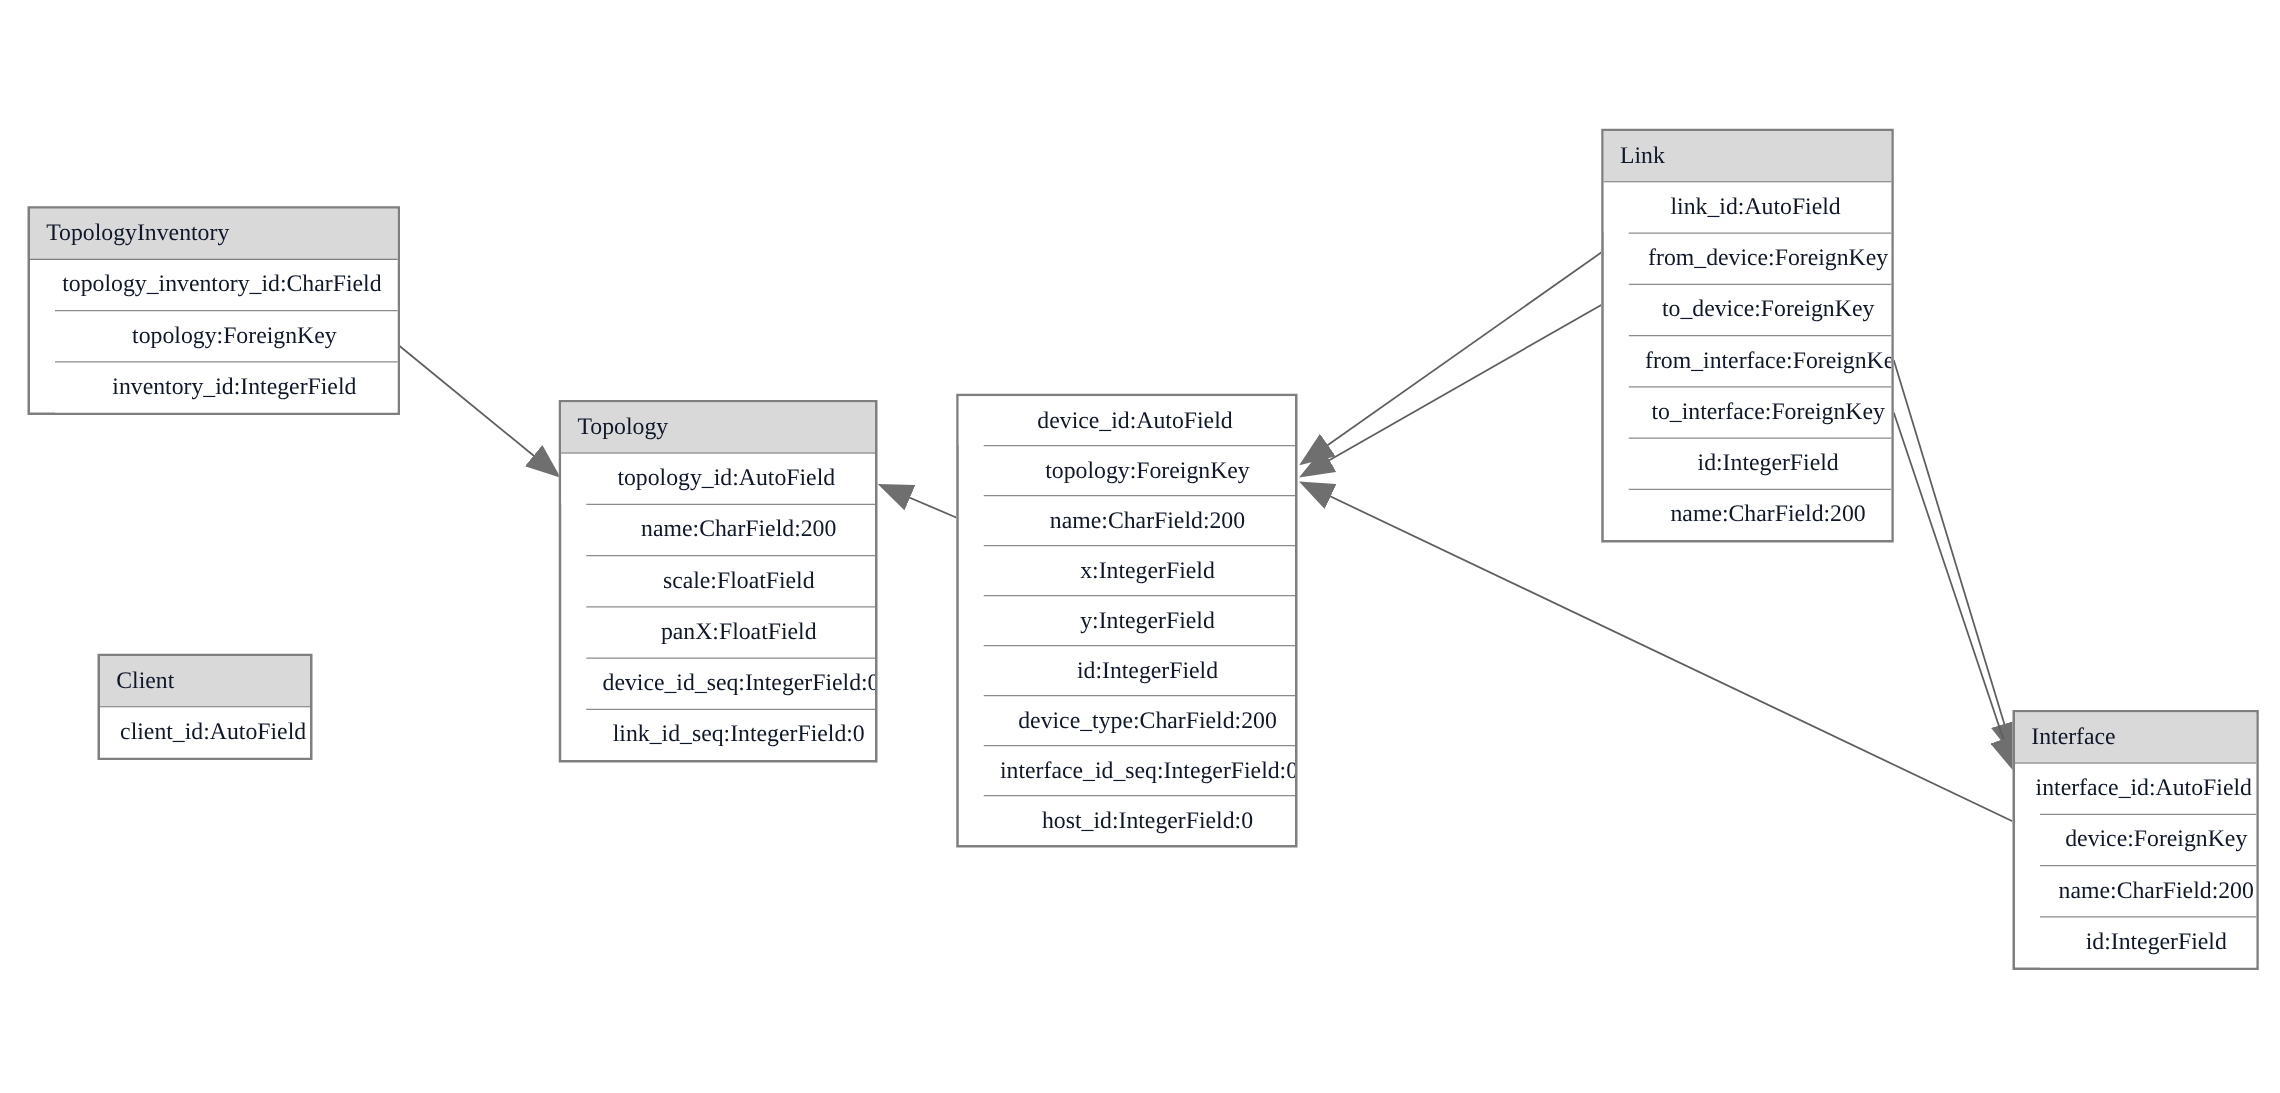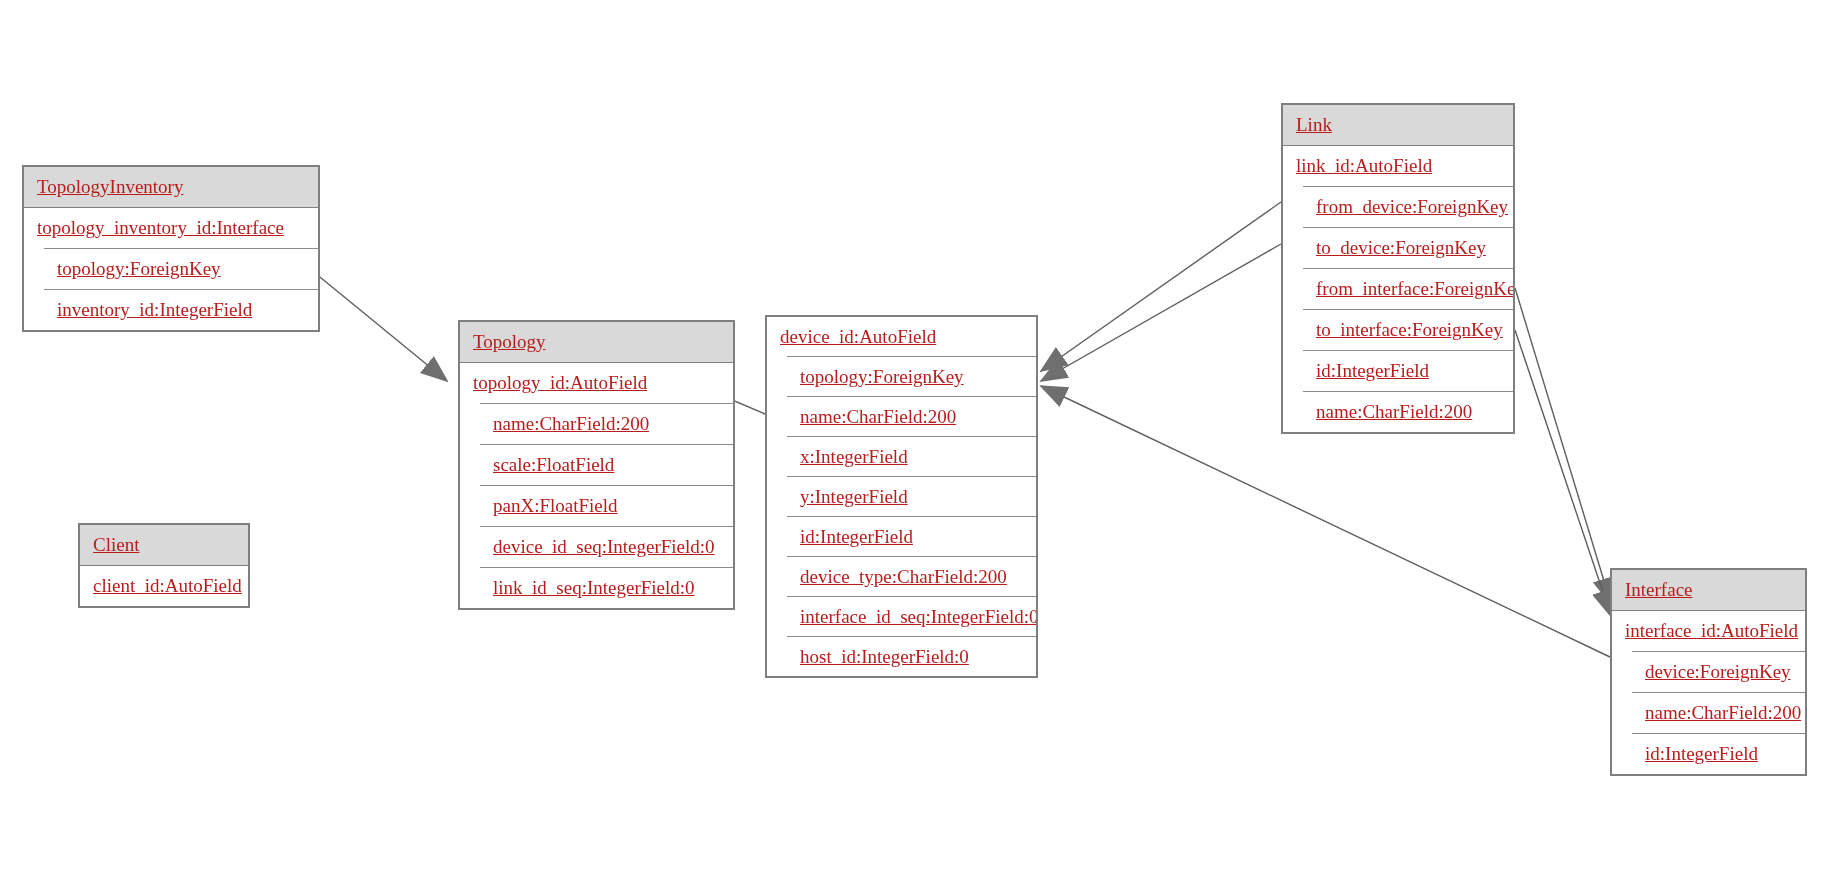--- a/index.html
+++ b/index.html
@@ -21,47 +21,47 @@
     top: 0;
     width: 1824px;
     height: 874px;
     pointer-events: none;
   }
   .etable {
     position: absolute;
     box-sizing: border-box;
     border: 2px solid #7f7f7f;
     background: #ffffff;
-    color: #b91c1c;
+    color: #0f172a;
     font-size: 19px;
-    text-decoration: underline;
   }
   .ehead {
     height: 40px;
     line-height: 40px;
     padding-left: 13px;
     background: #d9d9d9;
     border-bottom: 1px solid #7f7f7f;
     white-space: nowrap;
     overflow: hidden;
   }
   .erow {
     height: 40px;
     line-height: 40px;
     padding-left: 13px;
     background: #ffffff;
     white-space: nowrap;
     overflow: hidden;
+    text-align: center;
   }
   .erow + .erow {
     border-top: 1px solid #8c8c8c;
     margin-left: 20px;
   }
   #t-topology_inventory { left: 22px;   top: 165px; width: 298px; }
-  #t-topology           { left: 458px;  top: 320px; width: 277px; }
+  #t-topology           { left: 447px;  top: 320px; width: 255px; }
   #t-client             { left: 78px;   top: 523px; width: 172px; }
   #t-device             { left: 765px;  top: 315px; width: 273px; }
   #t-link               { left: 1281px; top: 103px; width: 234px; }
   #t-interface          { left: 1610px; top: 568px; width: 197px; }
   #t-device .erow { height: 39px; line-height: 39px; }
   .edge-line {
     stroke: #5e5e5e;
     stroke-width: 1.4;
     fill: none;
   }
@@ -82,21 +82,21 @@
       <line x1="1281" y1="202" x2="1041" y2="371" class="edge-line" marker-end="url(#arrow)"></line>
       <line x1="1281" y1="244" x2="1041" y2="381" class="edge-line" marker-end="url(#arrow)"></line>
       <line x1="1610" y1="657" x2="1041" y2="386" class="edge-line" marker-end="url(#arrow)"></line>
       <line x1="1515" y1="288" x2="1611" y2="604" class="edge-line" marker-end="url(#arrow)"></line>
       <line x1="1515" y1="330" x2="1611" y2="616" class="edge-line" marker-end="url(#arrow)"></line>
     </svg>
 
   <div class="etable" id="t-topology_inventory">
     <div class="ehead">TopologyInventory</div>
     <div class="erows">
-        <div class="erow">topology_inventory_id:Interface</div>
+        <div class="erow">topology_inventory_id:CharField</div>
         <div class="erow">topology:ForeignKey</div>
         <div class="erow">inventory_id:IntegerField</div>
       </div>
   </div>
 
   <div class="etable" id="t-topology">
     <div class="ehead">Topology</div>
     <div class="erows">
         <div class="erow">topology_id:AutoField</div>
         <div class="erow">name:CharField:200</div>

